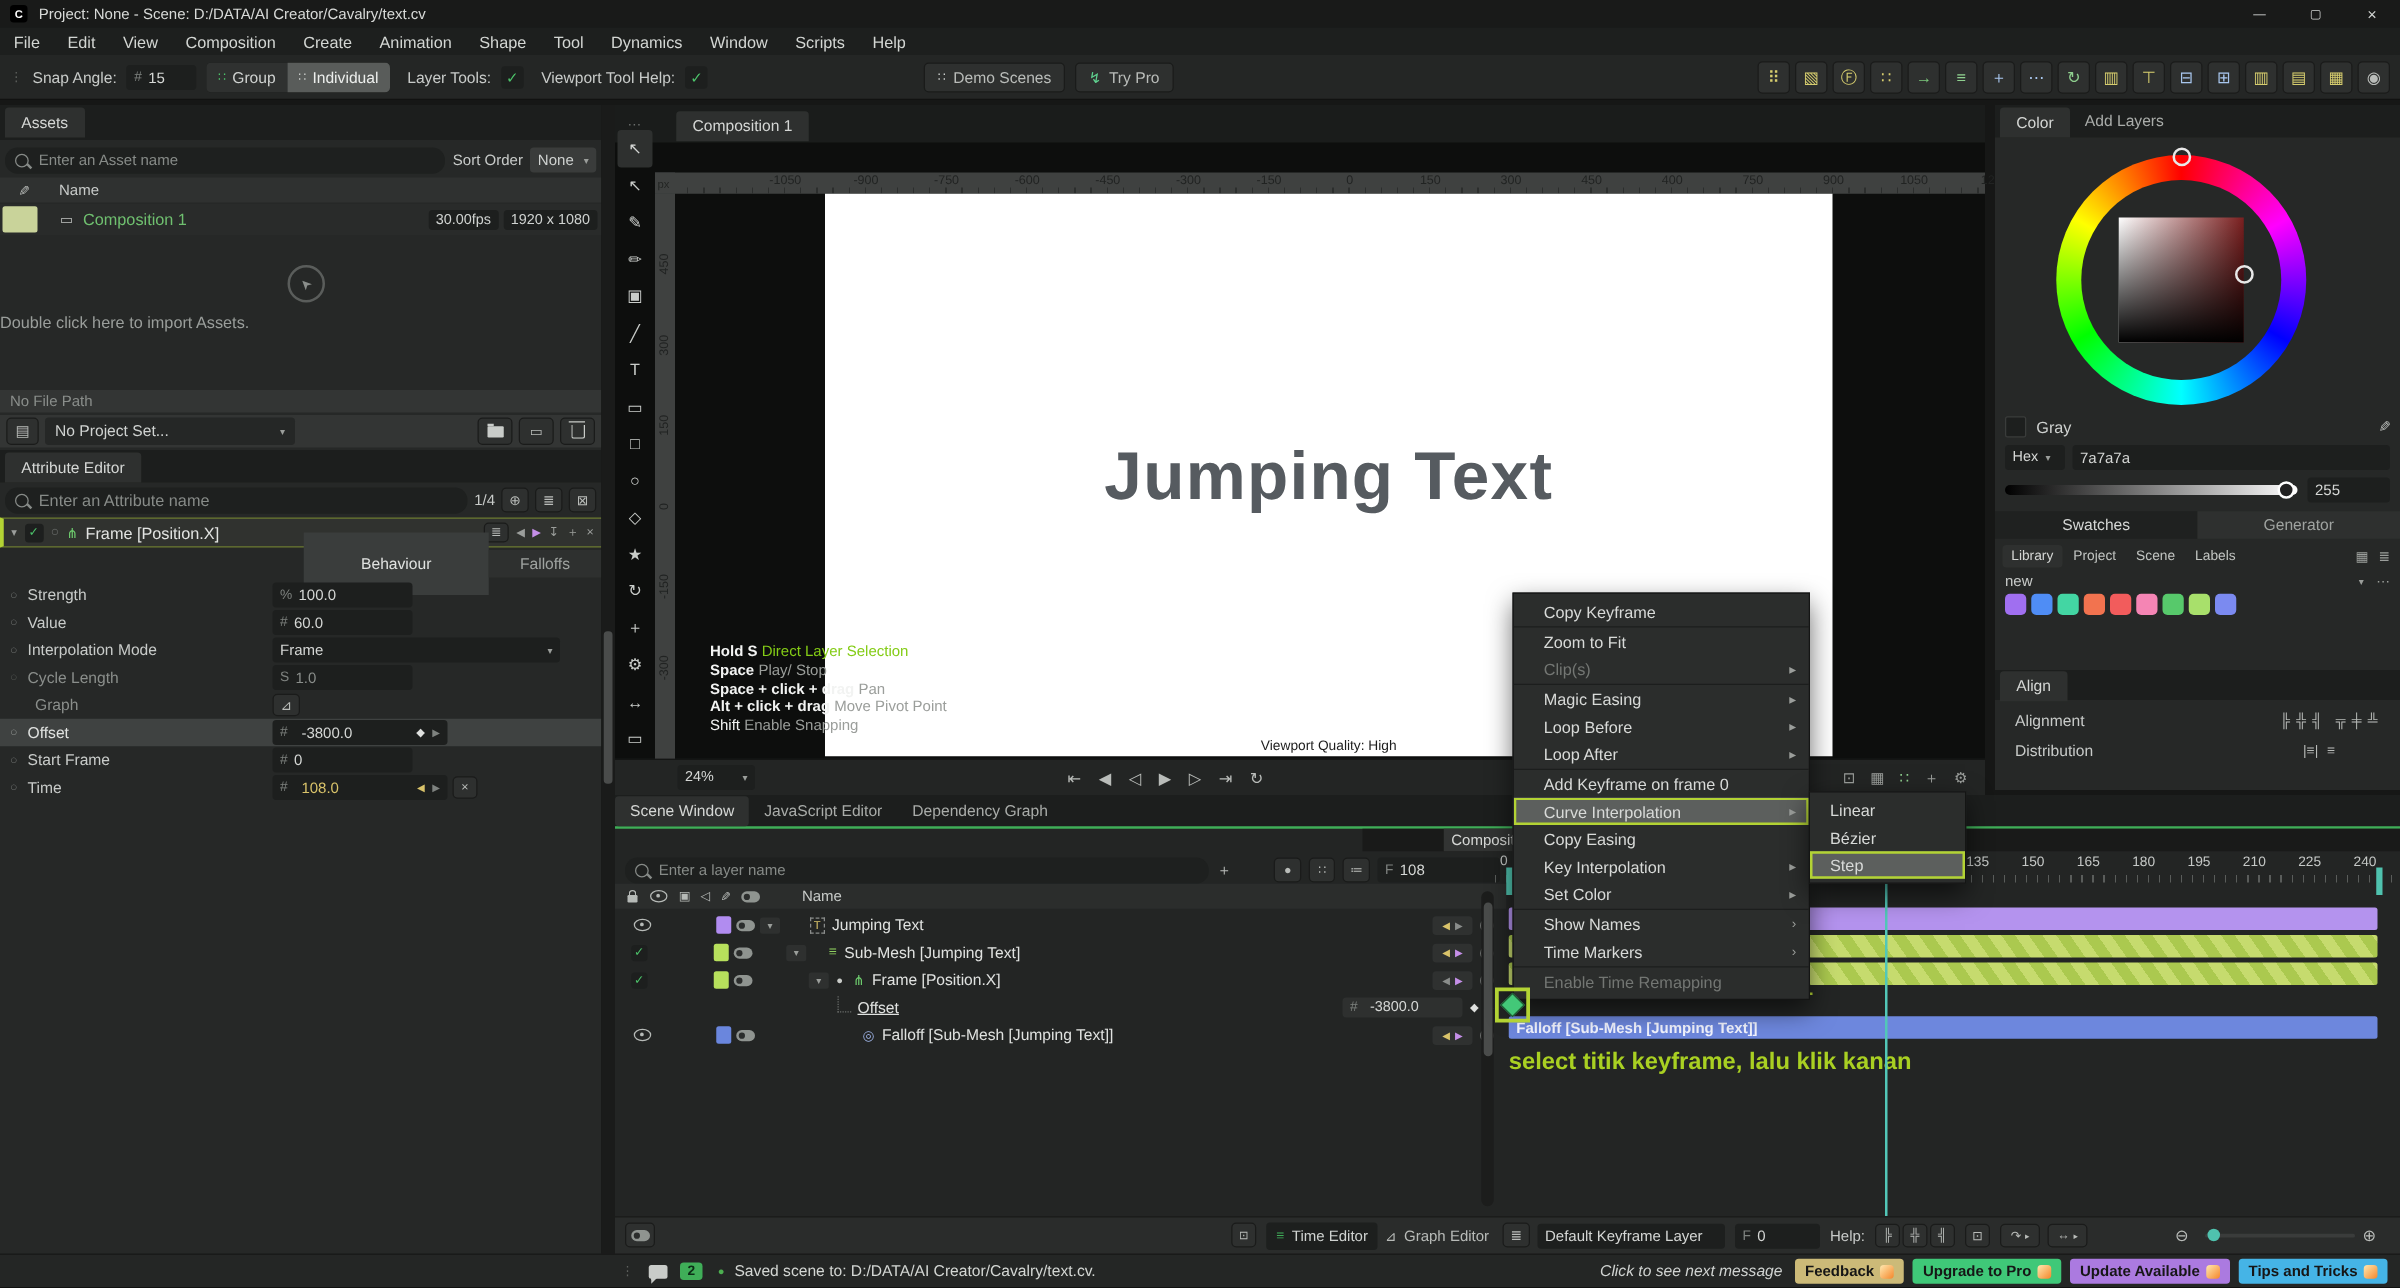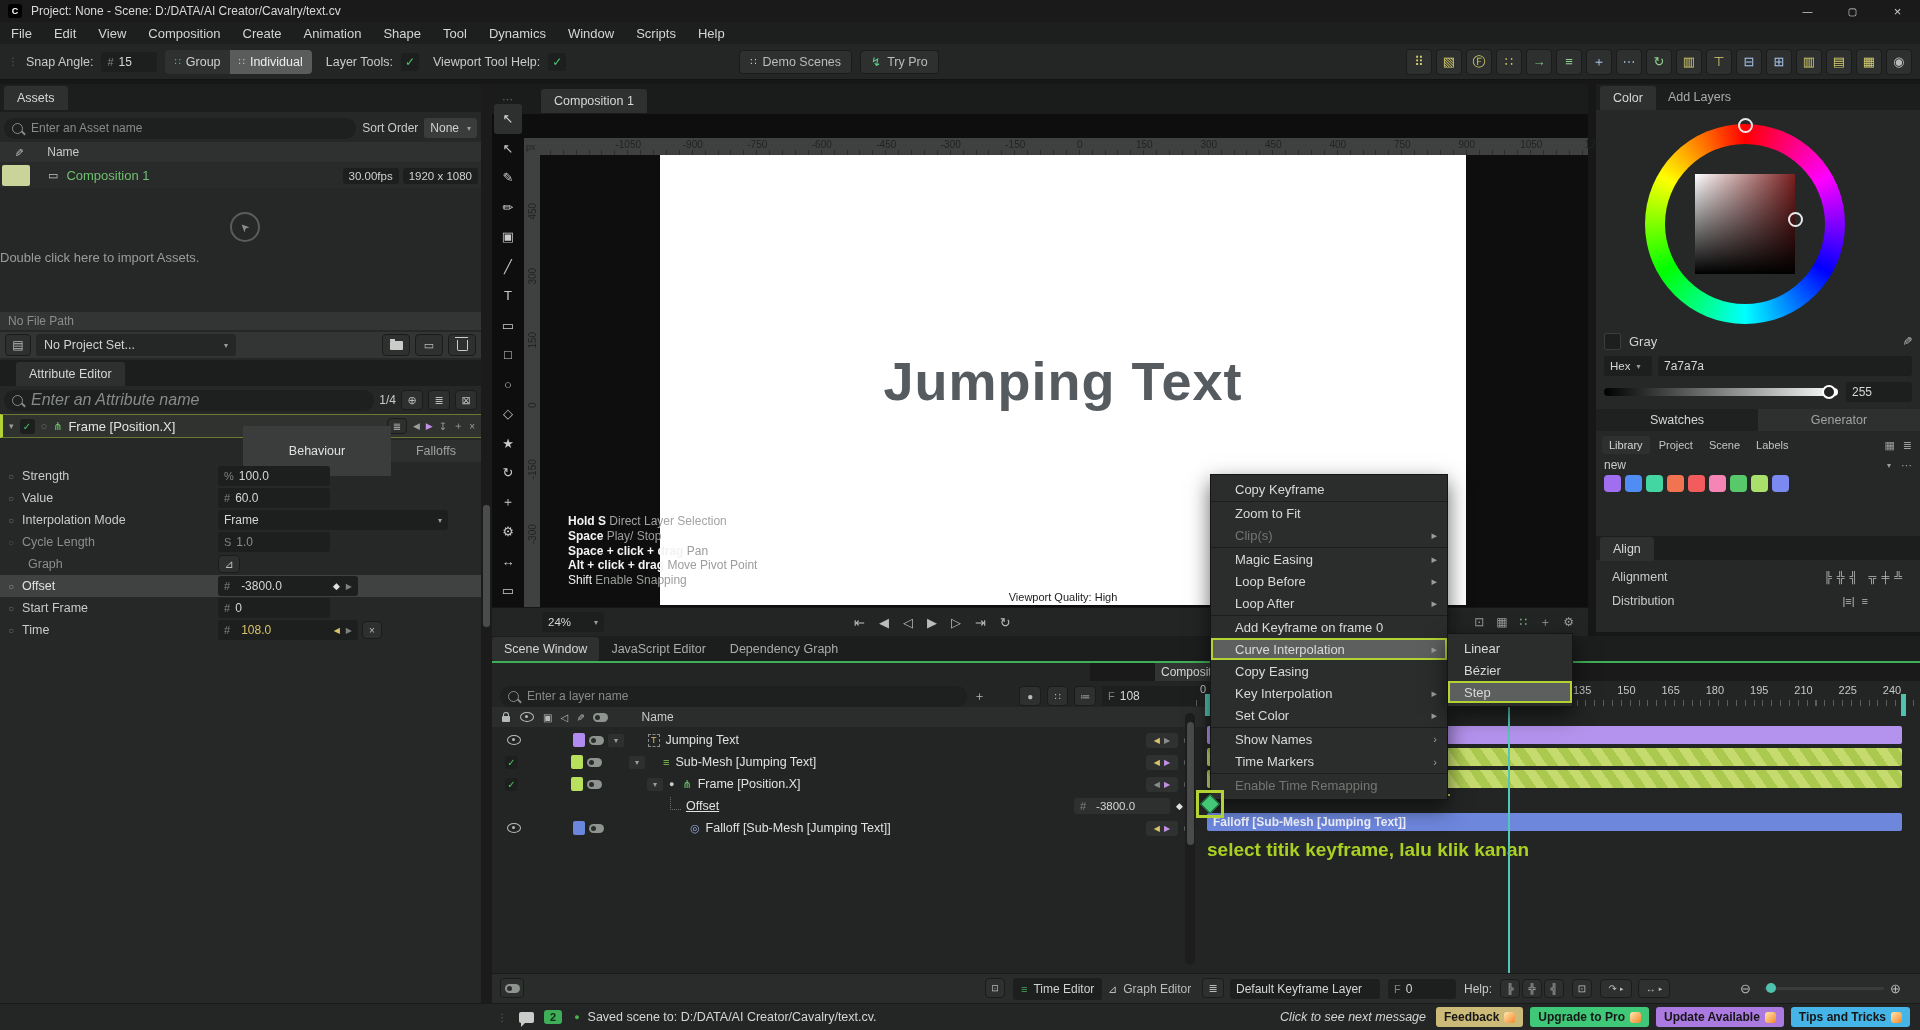--- a/index.html
+++ b/index.html
@@ -204,25 +204,25 @@
         </span>
       <span style="flex:1"></span>
       <span class="ibtn" style="width:28px;height:22px">
           <span class="foldr"></span>
         </span>
       <span class="ibtn" style="width:28px;height:22px;font-size:11px">▭</span>
       <span class="ibtn" style="width:28px;height:22px">
           <span class="trash"></span>
         </span>
     </div>
-    <div class="abs" style="left:0;top:276px;width:481px;height:26px;background:#1c1e1d"><span class="tab" style="margin-left:16px;margin-top:2px">Attribute Editor</span></div>
+    <div class="abs" style="left:0;top:276px;width:481px;height:26px;background:#1c1e1d"><span class="tab" style="margin-left:4px;margin-top:2px">Attribute Editor</span></div>
     <div class="abs f" style="left:4px;top:304px;width:473px;height:24px;gap:5px">
       <span class="f input" style="flex:1;gap:6px">
           <span class="lens"></span>
-          <input style="background: none; border: none; outline: none; color: rgb(213, 215, 213); font-size: 16px; width: 180px; font-family: inherit; font-style: italic;" placeholder="Enter an Attribute name">
+          <input style="background: none; border: none; outline: none; color: rgb(213, 215, 213); font-size: 13px; width: 180px; font-family: inherit;" placeholder="Enter an Attribute name">
         </span>
       <span style="font-size:12px;color:#c8cbc9">1/4</span>
       <span class="ibtn" style="width:22px;height:20px;font-size:11px">⊕</span>
       <span class="ibtn" style="width:22px;height:20px;font-size:11px">≣</span>
       <span class="ibtn" style="width:22px;height:20px;font-size:11px">⊠</span>
     </div>
     <div class="abs f" style="left:0;top:330px;width:481px;height:24px;background:#30322f;border-left:3px solid #b3d334;border-top:1px solid rgba(179,211,52,.45);border-bottom:1px solid rgba(179,211,52,.45);box-sizing:border-box;gap:6px;padding:0 6px">
       <span style="color:#9b9e9b;font-size:9px">▾</span>
       <span class="ck">✓</span>
       <span style="color:#6a6d6b;font-size:11px">○</span>
@@ -410,21 +410,21 @@
         </div>
       </div>
 
     <div class="abs" style="left:168px;top:71px;width:806px;height:450px;background:#ffffff">
       <div style="position:absolute;left:0;top:195px;width:806px;text-align:center;font-size:54px;font-weight:bold;color:#565b60;letter-spacing:1px">Jumping Text</div>
       <div style="position:absolute;left:0;bottom:2px;width:806px;text-align:center;font-size:11px;color:#1c1c1c">Viewport Quality: High</div>
     </div>
 
     <div class="abs" style="left:76px;top:430px">
 
-    <div style="font-size:12px;line-height:14.8px"><span style="color:#f2f3f2;font-weight:bold">Hold S</span> <span style="color:#a3a3a3">Direct Layer Selection</span></div>
+    <div style="font-size:12px;line-height:14.8px"><span style="color:#f2f3f2;font-weight:bold">Hold S</span> <span style="color:#84cc16">Direct Layer Selection</span></div>
         <div style="font-size:12px;line-height:14.8px"><span style="color:#f2f3f2;font-weight:bold">Space</span> <span style="color:#9b9e9b">Play/ Stop</span></div>
         <div style="font-size:12px;line-height:14.8px"><span style="color:#f2f3f2;font-weight:bold">Space + click + drag</span> <span style="color:#9b9e9b">Pan</span></div>
         <div style="font-size:12px;line-height:14.8px"><span style="color:#f2f3f2;font-weight:bold">Alt + click + drag</span> <span style="color:#9b9e9b">Move Pivot Point</span></div>
         <div style="font-size:12px;line-height:14.8px"><span style="color:#f2f3f2;font-weight:normal">Shift</span> <span style="color:#9b9e9b">Enable Snapping</span></div>
       </div>
 
     <div class="abs f" style="left:0;top:523px;width:1096px;height:29px;background:#232524;border-top:1px solid #141514;box-sizing:border-box">
       <span class="field f" style="margin-left:50px;width:62px;gap:8px">
           <span style="font-size:11.5px">24%</span>
           <span style="flex:1"></span>

